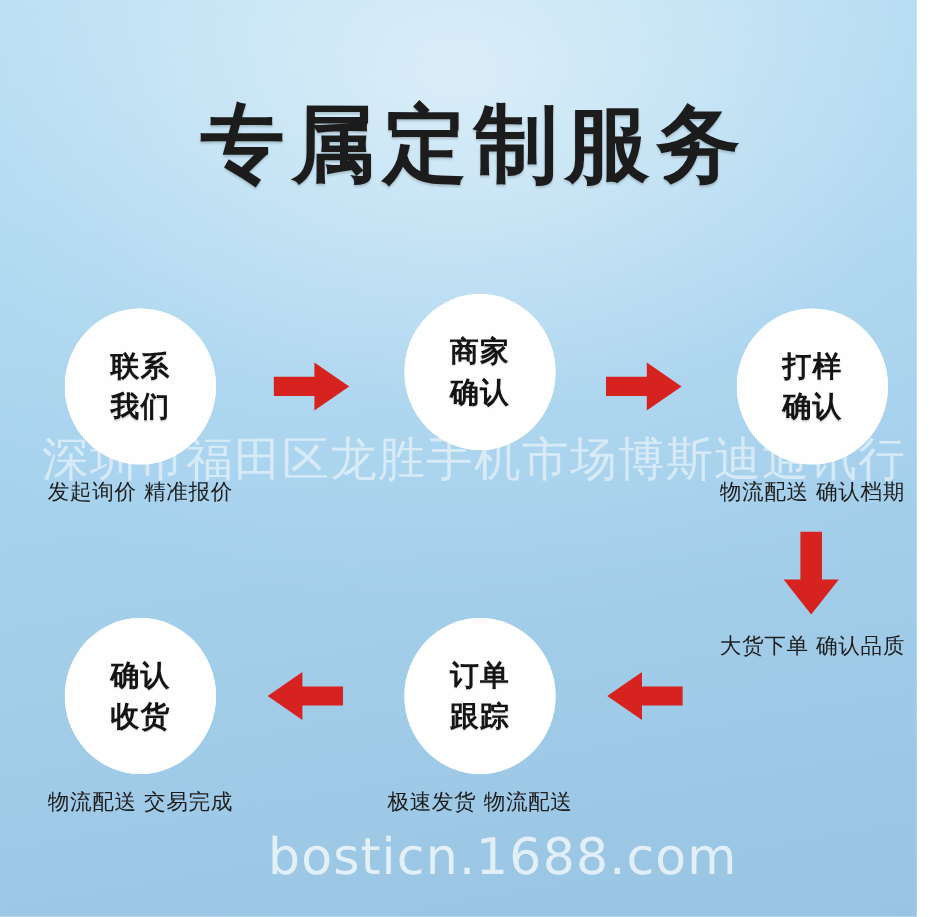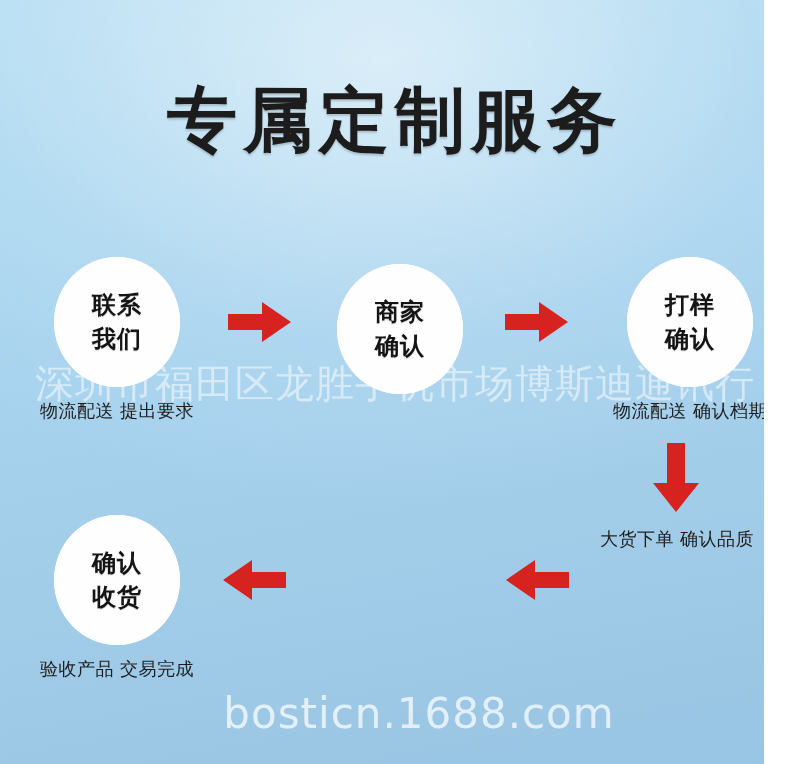--- a/index.html
+++ b/index.html
@@ -117,22 +117,22 @@
     margin-top: 13px;
     font-size: 18px;
     line-height: 22px;
     color: #1d1d1d;
     white-space: nowrap;
     letter-spacing: 0.5px;
   }
 
   
   #node-0 { left: 22px;  top: 257px; }
-  #node-1 { left: 305px; top: 264px; }
-  #node-2 { left: 595px; top: 257px; }
+  #node-1 { left: 305px; top: 245px; }
+  #node-2 { left: 582px; top: 257px; }
   
   #node-5 { left: 22px;  top: 515px; }
   #node-4 { left: 305px; top: 515px; }
   #node-3 { left: 582px; top: 515px; }
 
   
   .arrow {
     position: absolute;
   }
   .arrow svg { display: block; }
@@ -153,21 +153,21 @@
   <div class="wm-band">深圳市福田区龙胜手机市场博斯迪通讯行</div>
   <div class="wm-site">bosticn.1688.com</div>
 
   <div class="node" id="node-0">
     <div class="bubble">
       <div class="bubble-inner">
         <div class="bubble-line">联系</div>
         <div class="bubble-line">我们</div>
       </div>
     </div>
-    <div class="caption">物流配送 提出要求</div>
+    <div class="caption">发起询价 精准报价</div>
   </div>
 
   <div class="arrow" id="arrow-1">
     <svg width="64" height="44" viewBox="0 0 64 44" aria-hidden="true">
       <path d="M0 14 L34 14 L34 2 L63 22 L34 42 L34 30 L0 30 Z" fill="#d7231f"></path>
     </svg>
   </div>
 
   <div class="node" id="node-1">
     <div class="bubble">
@@ -203,30 +203,39 @@
   <div class="node" id="node-3">
     <div class="caption">大货下单 确认品质</div>
   </div>
 
   <div class="arrow" id="arrow-4">
     <svg width="64" height="44" viewBox="0 0 64 44" aria-hidden="true">
       <path d="M64 14 L30 14 L30 2 L1 22 L30 42 L30 30 L64 30 Z" fill="#d7231f"></path>
     </svg>
   </div>
 
+  <div class="node" id="node-4">
+    <div class="bubble">
+      <div class="bubble-inner">
+        <div class="bubble-line">订单</div>
+        <div class="bubble-line">跟踪</div>
+      </div>
+    </div>
+    <div class="caption">极速发货 物流配送</div>
+  </div>
 
   <div class="arrow" id="arrow-5">
     <svg width="64" height="44" viewBox="0 0 64 44" aria-hidden="true">
       <path d="M64 14 L30 14 L30 2 L1 22 L30 42 L30 30 L64 30 Z" fill="#d7231f"></path>
     </svg>
   </div>
 
   <div class="node" id="node-5">
     <div class="bubble">
       <div class="bubble-inner">
         <div class="bubble-line">确认</div>
         <div class="bubble-line">收货</div>
       </div>
     </div>
-    <div class="caption">验收产品 交易完成</div>
+    <div class="caption">物流配送 交易完成</div>
   </div>
 
 </div>
 
 </body></html>

